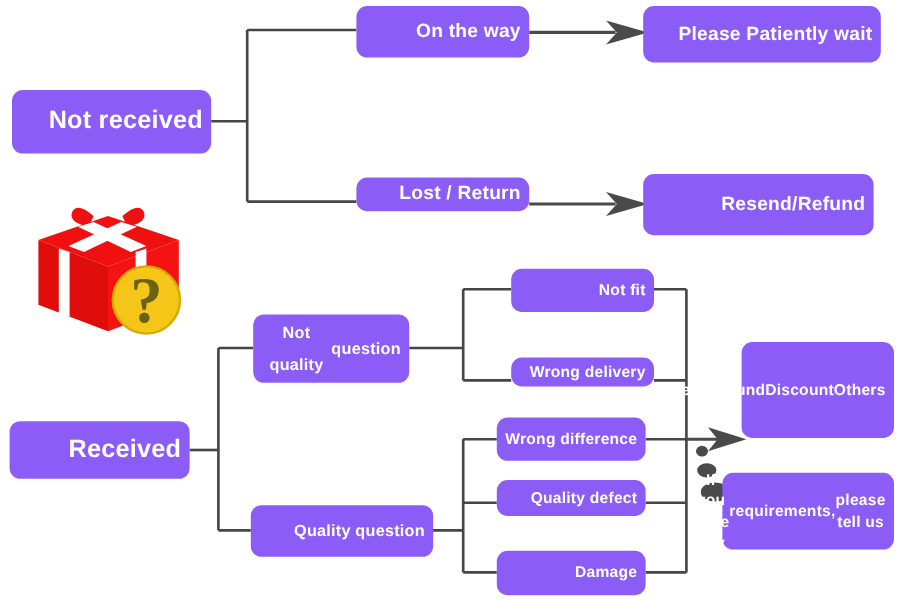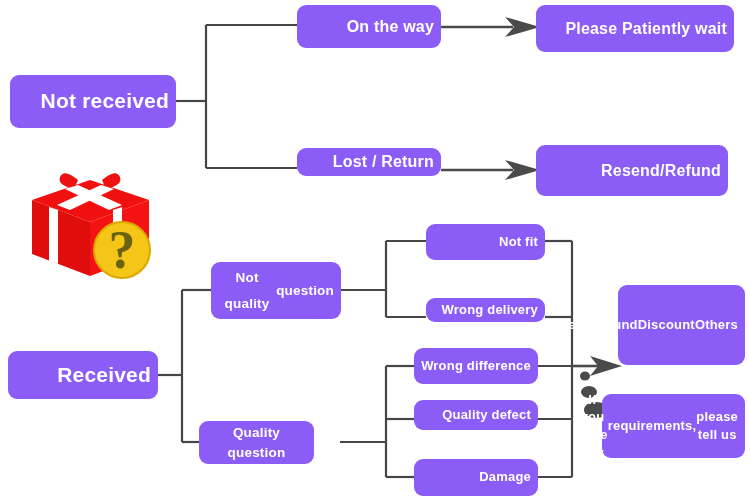--- a/index.html
+++ b/index.html
@@ -164,21 +164,21 @@
 
   <div class="node n-big" style="left:8px; top:351px; width:150px; height:48px;">
     <span class="ln">Received</span>
   </div>
 
   <div class="node n-small multiline" style="left:211px; top:262px; width:130px; height:57px;">
     <span class="ln">Not quality</span>
     <span class="ln">question</span>
   </div>
 
-  <div class="node n-small" style="left:199px; top:421px; width:115px; height:43px;">
+  <div class="node n-small" style="left:209px; top:421px; width:152px; height:43px;">
     <span class="ln">Quality question</span>
   </div>
 
   <div class="node n-tiny" style="left:426px; top:224px; width:119px; height:36px;">
     <span class="ln">Not fit</span>
   </div>
 
   <div class="node n-tiny" style="left:426px; top:298px; width:119px; height:24px;">
     <span class="ln">Wrong delivery</span>
   </div>

